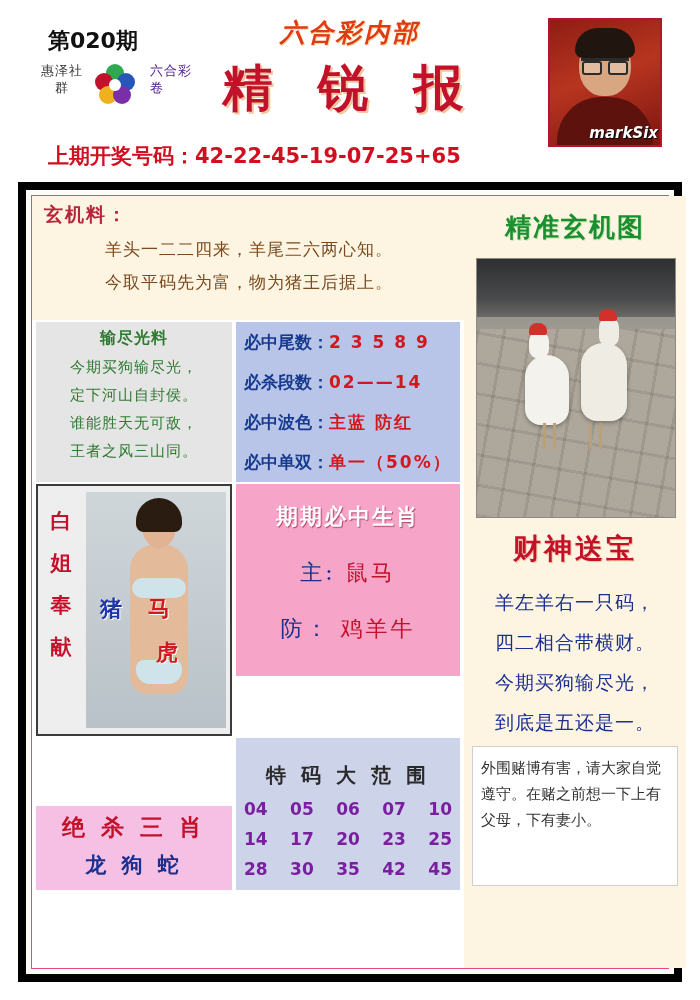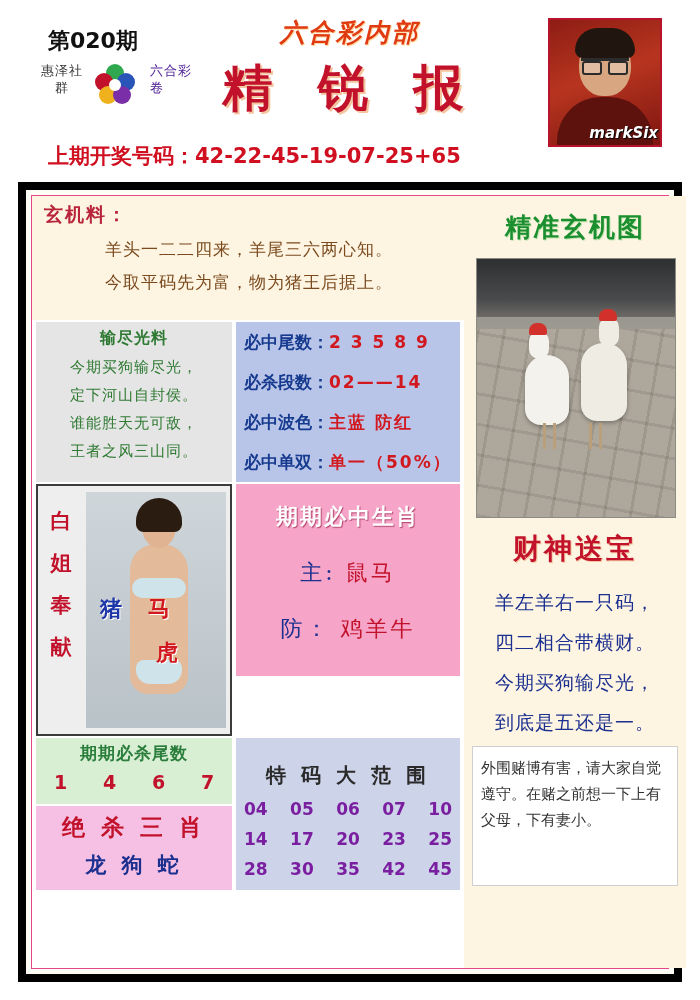--- a/index.html
+++ b/index.html
@@ -683,29 +683,20 @@
         <div class="shengxiao-row">
           <span>主:</span>
           <span class="val">鼠马</span>
         </div>
         <div class="shengxiao-row">
           <span>防：</span>
           <span class="val">鸡羊牛</span>
         </div>
       </div>
 
-      <div class="weishu">
-        <div class="weishu-title">期期必杀尾数</div>
-        <div class="weishu-nums">
-          <span>1</span>
-          <span>4</span>
-          <span>6</span>
-          <span>7</span>
-        </div>
-      </div>
 
       <div class="jue-sha">
         <div class="jue-title">绝 杀 三 肖</div>
         <div class="jue-vals">龙 狗 蛇</div>
       </div>
 
       <div class="tema">
         <div class="tema-title">特 码 大 范 围</div>
         <div class="tema-grid">
           <div class="tema-row">

